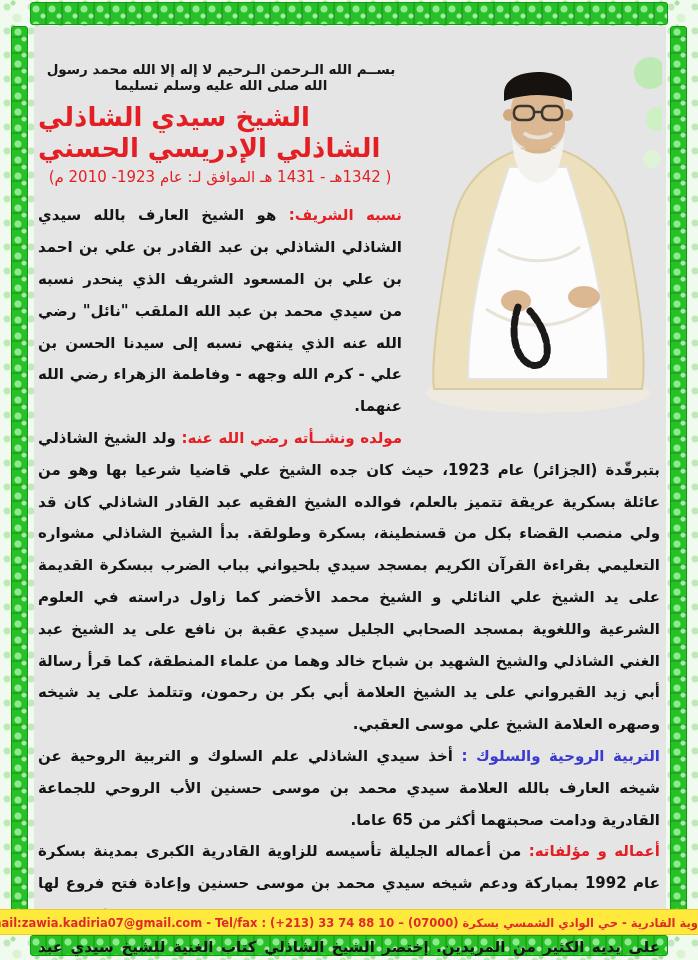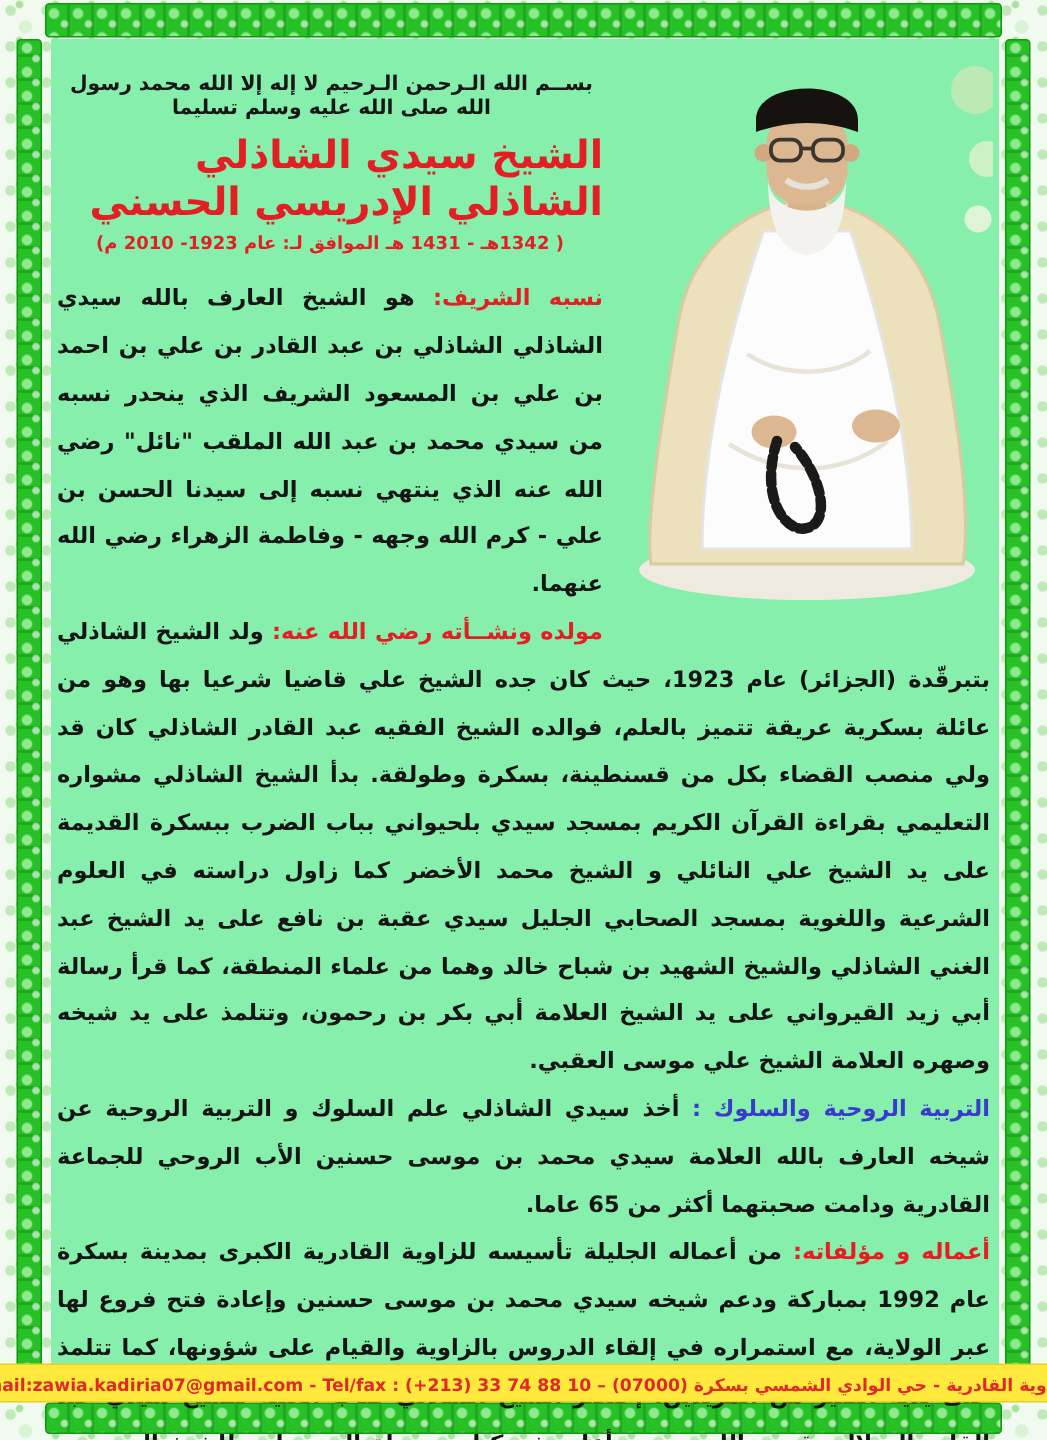--- a/index.html
+++ b/index.html
@@ -40,28 +40,28 @@
       radial-gradient(circle at 6px 5px,var(--border_green_light) 3px,transparent 4px),
       radial-gradient(circle at 12px 12px,rgba(255,255,255,.6) 2px,transparent 3px),
       repeating-linear-gradient(0deg,transparent 0 14px,rgba(10,110,10,.30) 14px 16px);}
   .band.right{right:11px;top:26px;width:17px;bottom:27px;
     background-image:
       radial-gradient(circle at 6px 5px,var(--border_green_light) 3px,transparent 4px),
       radial-gradient(circle at 12px 12px,rgba(255,255,255,.6) 2px,transparent 3px),
       repeating-linear-gradient(0deg,transparent 0 14px,rgba(10,110,10,.30) 14px 16px);}
 
   
-  .content{position:absolute;left:34px;top:26px;right:32px;bottom:28px;background:#86efac;
-    padding:10px 6px 0 4px;direction:rtl;color:var(--text_black);}
+  .content{position:absolute;left:34px;top:26px;right:32px;bottom:28px;background:#e5e5e5;
+    padding:23px 6px 0 4px;direction:rtl;color:var(--text_black);}
   .photo{float:right;width:250px;height:372px;margin:0 -2px 6px 10px;position:relative}
   .bismillah{clear:none;text-align:center;font-size:13.5px;font-weight:bold;color:#171717;
     padding:12px 2px 0 2px;letter-spacing:0}
-  .title{text-align:right;color:var(--accent_red);font-size:26px;font-weight:bold;
+  .title{text-align:left;color:var(--accent_red);font-size:26px;font-weight:bold;
     margin:9px 0 4px;line-height:1.2}
-  .dates{text-align:center;color:var(--accent_red);font-size:12px;font-weight:bold;margin:0 0 14px}
+  .dates{text-align:center;color:var(--accent_red);font-size:15px;font-weight:normal;margin:0 0 14px}
   p.section{font-size:15px;font-weight:bold;text-align:justify;line-height:2.12;margin:0}
   p.section .h{color:var(--accent_red)}
   p.section .h.blue{color:var(--heading_blue)}
   .pill{position:absolute;left:50%;bottom:25px;transform:translateX(-50%);
     background:var(--footer_yellow);border:1px solid #e8cf1e;border-radius:12px;
     padding:2px 18px 3px;white-space:nowrap;z-index:3}
   .pill span{direction:ltr;unicode-bidi:plaintext;display:inline-block;
     color:#e02a2a;font-size:11.5px;font-weight:bold}
 </style>
 </head>

